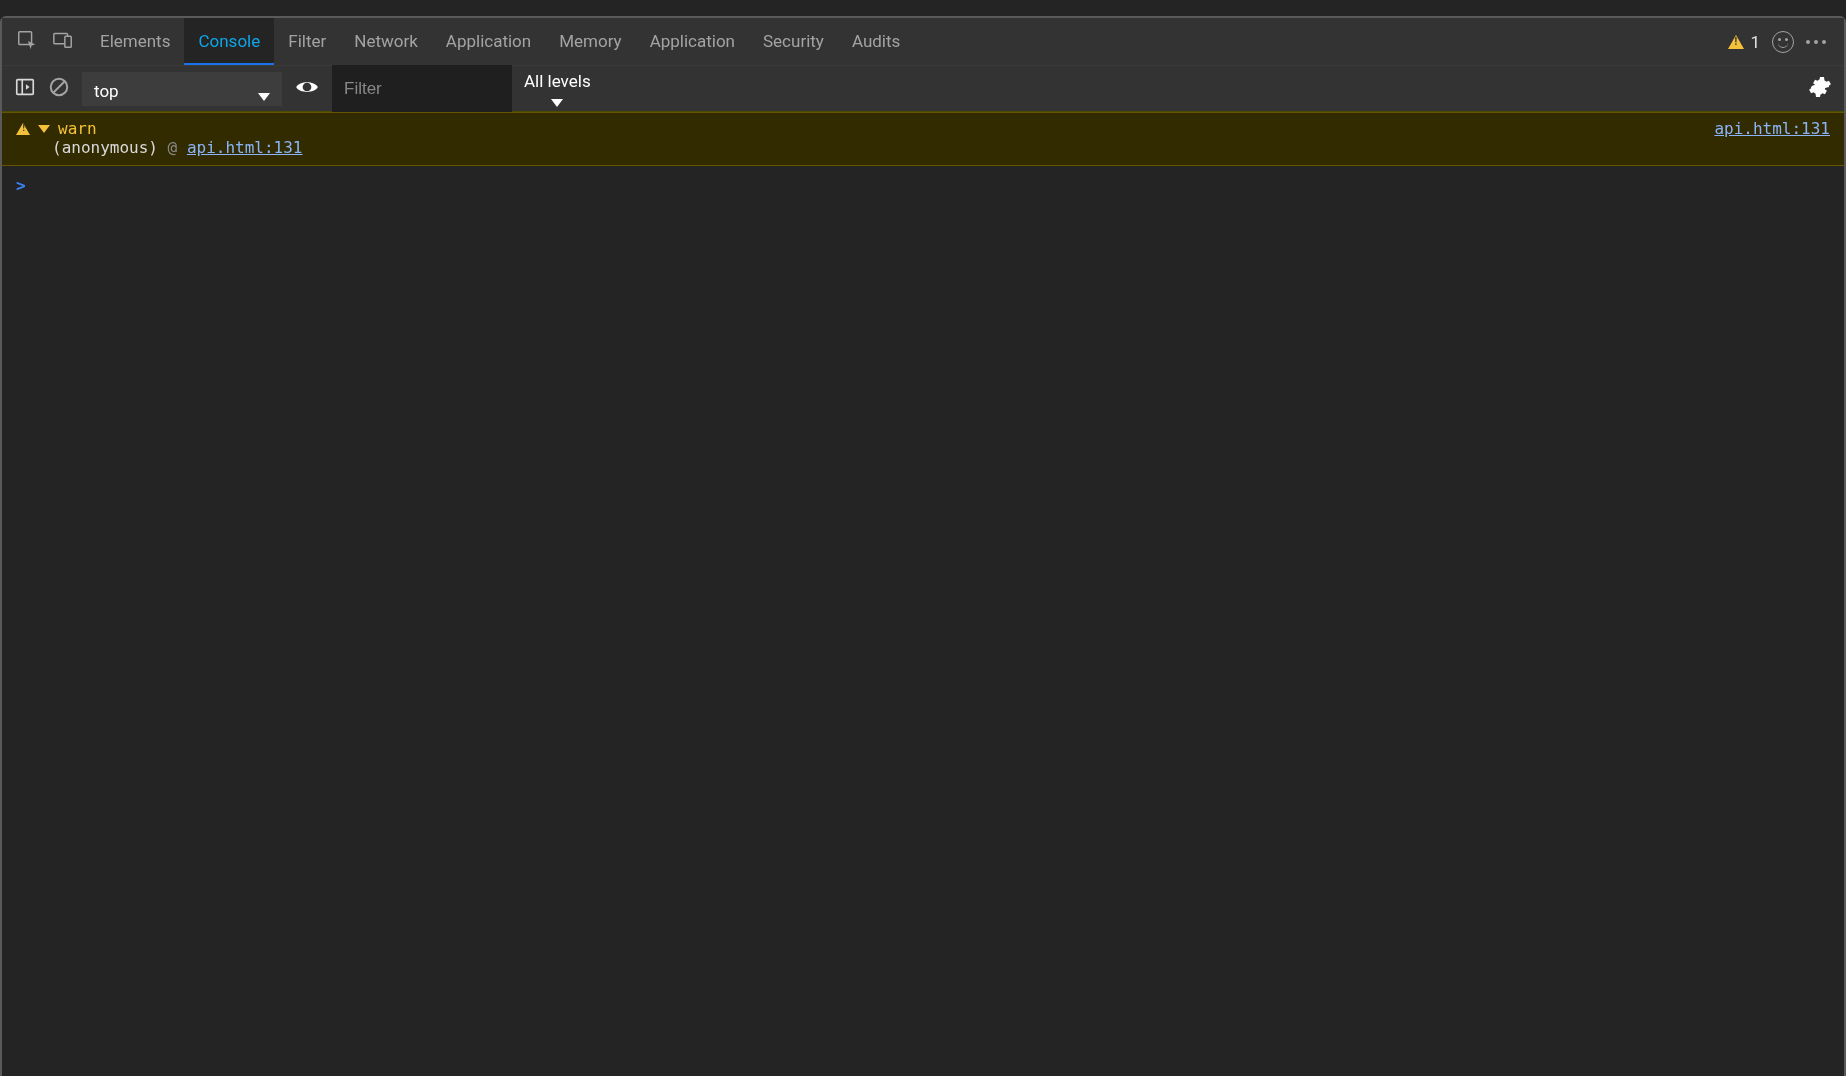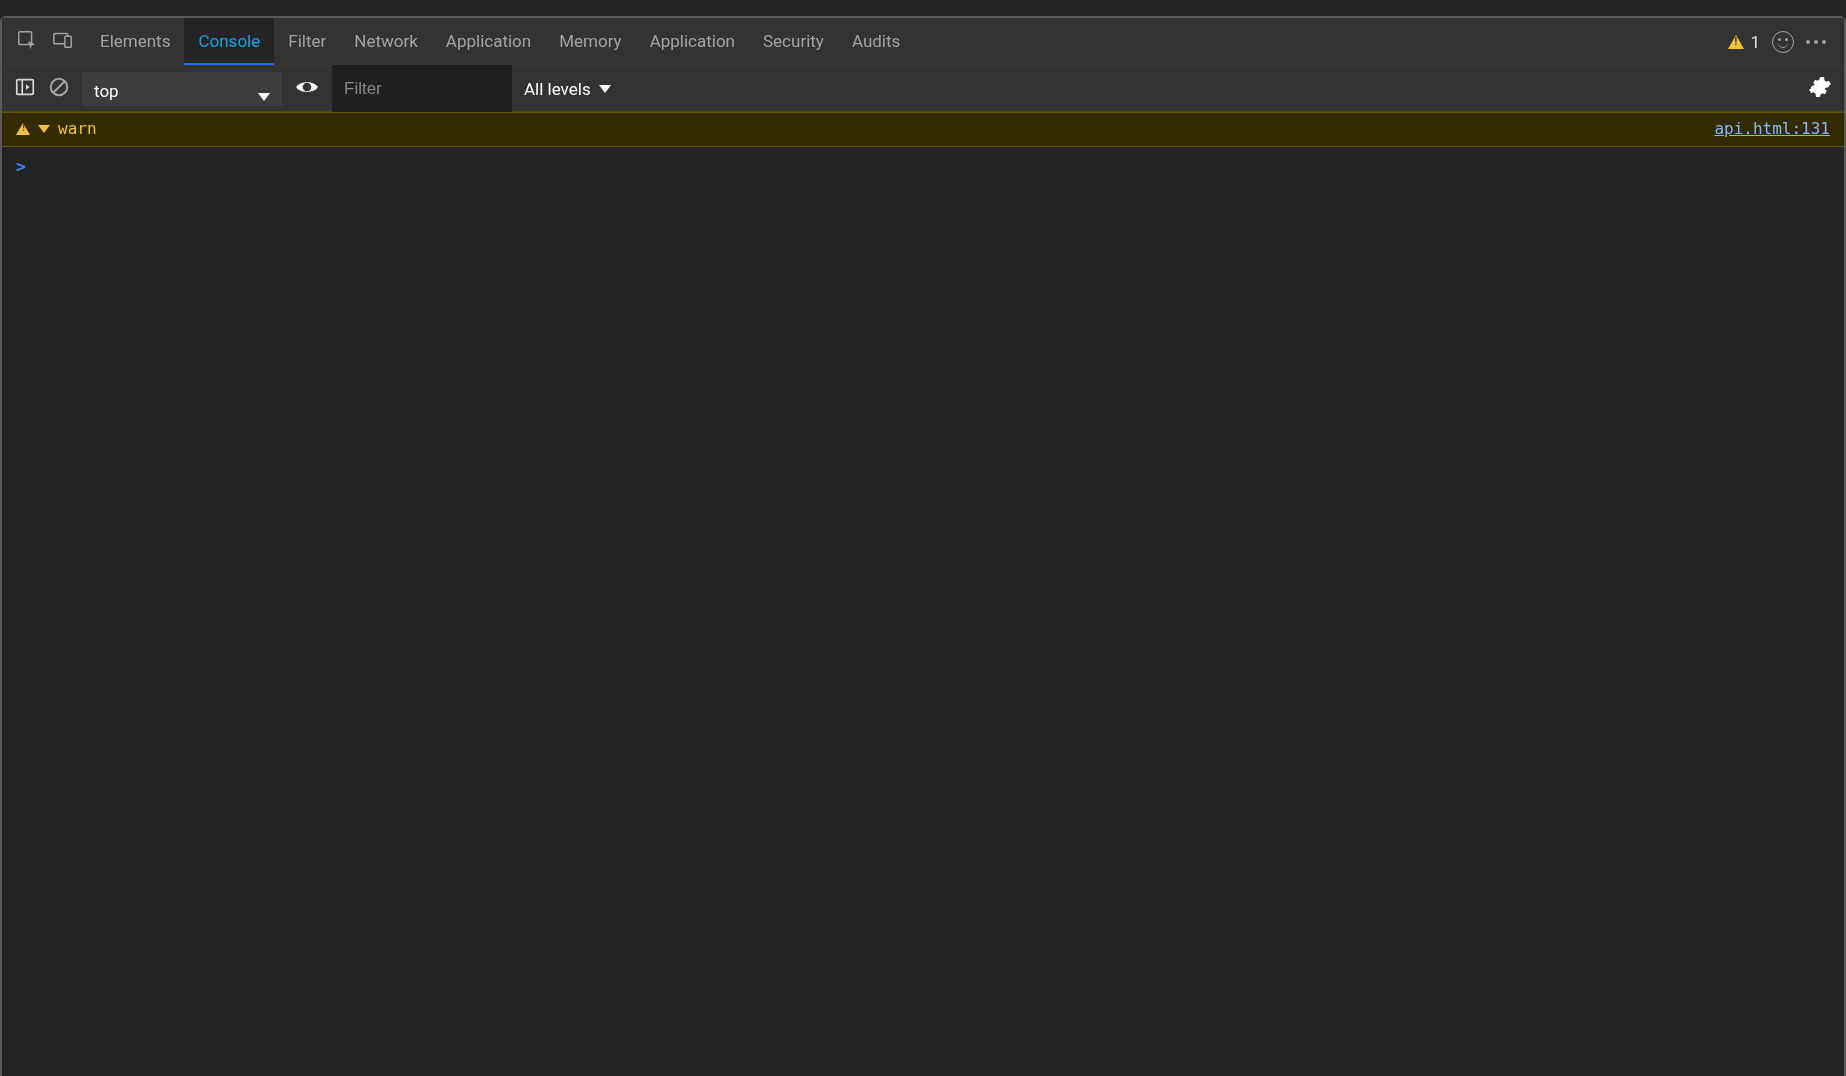--- a/index.html
+++ b/index.html
@@ -88,21 +88,21 @@
     background:#1f1f1f;
     border:none;
     color:#ccc;
     font-size:17px;
     padding:6px 12px;
     height:48px;
     width:180px;
   }
   .filter-input::placeholder{color:#888;}
   .levels-select{
-    background:transparent;border:none;color:#fff;font-size:17px;display:flex;align-items:center;gap:8px;
+    background:transparent;border:none;color:#fff;font-size:17px;display:flex;align-items:center;gap:8px;flex-direction:column;
   }
   .levels-select .tri{width:0;height:0;border-left:6px solid transparent;border-right:6px solid transparent;border-top:8px solid #fff;}
   .gear-icon svg{width:24px;height:24px;fill:#fff;}
 
   
   .console-body{flex:1; overflow:auto; background:#242424; font-family: Menlo, Consolas, monospace; font-size:16px;}
   .msg-warn{
     background:#332b00;
     border-top:1px solid #665500;
     border-bottom:1px solid #665500;
@@ -209,19 +209,24 @@
   </div>
 
   <div class="console-body">
     <div class="msg-warn">
       <div class="line1">
         <span class="mini-warn"></span>
         <span class="disclosure"></span>
         <span>warn</span>
         <span class="right loc-link">api.html:131</span>
       </div>
+      <div class="line2">
+        <span>(anonymous)</span>
+        <span class="at">@</span>
+        <span class="loc-link">api.html:131</span>
+      </div>
     </div>
     <div class="prompt-row">
       <span class="chev">&gt;</span>
     </div>
   </div>
 
 </div>
 
 </body></html>

